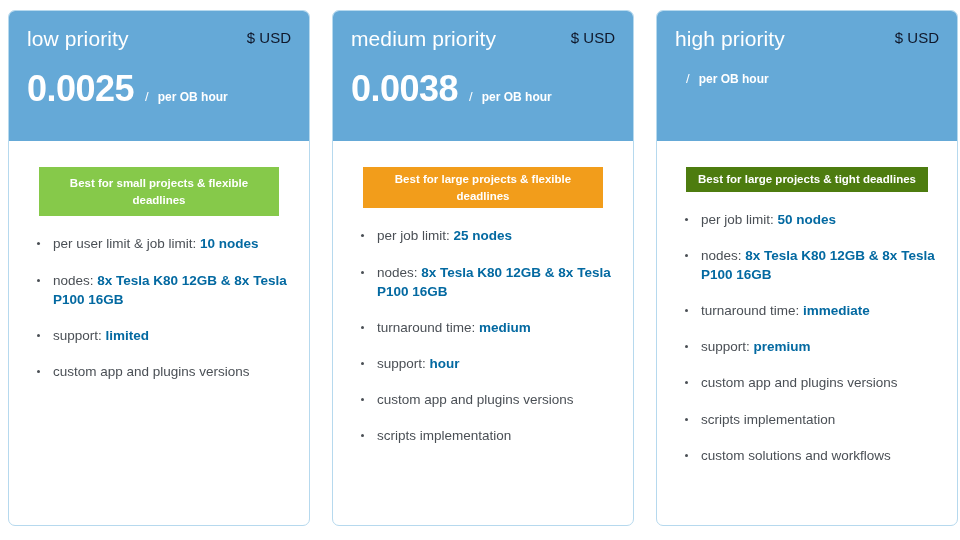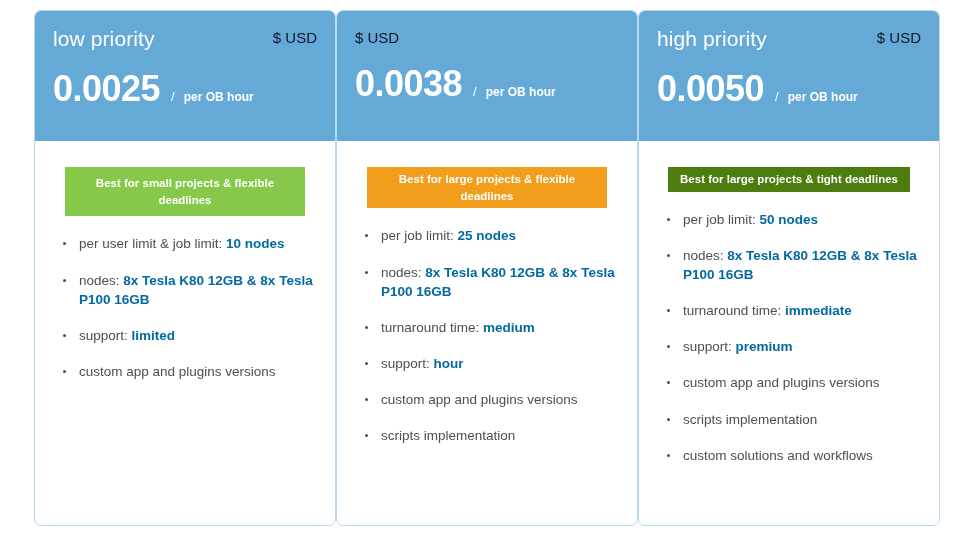--- a/index.html
+++ b/index.html
@@ -10,22 +10,22 @@
     background: #ffffff;
     font-family: "Liberation Sans", sans-serif;
     overflow: hidden;
   }
 
   .pricing-container {
     width: 960px;
     height: 400px;
     display: flex;
     align-items: flex-start;
-    justify-content: flex-end;
-    padding: 10px 20px 14px 8px;
+    justify-content: space-between;
+    padding: 10px 2px 14px 8px;
   }
 
   .card {
     width: 302px;
     min-height: 516px;
     background: #ffffff;
     border: 1px solid #b6d9ee;
     border-radius: 7px;
     display: flex;
     flex-direction: column;
@@ -167,20 +167,21 @@
         <li class="feature-item"><span>nodes: </span><b>8x Tesla K80 12GB &amp; 8x Tesla P100 16GB</b></li>
         <li class="feature-item"><span>support: </span><b>limited</b></li>
         <li class="feature-item"><span>custom app and plugins versions</span><b></b></li>
       </ul>
     </div>
   </div>
 
   <div class="card">
     <div class="card-header">
       <div class="header-top">
+        <div class="plan-title">medium priority</div>
         <div class="currency">$ USD</div>
       </div>
       <div class="price-row">
         <span class="price-value">0.0038</span>
         <span class="price-slash">/</span>
         <span class="price-unit">per OB hour</span>
       </div>
     </div>
     <div class="card-body">
       <div class="badge orange">Best for large projects &amp; flexible deadlines</div>
@@ -195,21 +196,20 @@
     </div>
   </div>
 
   <div class="card">
     <div class="card-header">
       <div class="header-top">
         <div class="plan-title">high priority</div>
         <div class="currency">$ USD</div>
       </div>
       <div class="price-row">
-        <span class="price-value">0.0050</span>
         <span class="price-slash">/</span>
         <span class="price-unit">per OB hour</span>
       </div>
     </div>
     <div class="card-body">
       <div class="badge red">Best for large projects &amp; tight deadlines</div>
       <ul class="feature-list">
         <li class="feature-item"><span>per job limit: </span><b>50 nodes</b></li>
         <li class="feature-item"><span>nodes: </span><b>8x Tesla K80 12GB &amp; 8x Tesla P100 16GB</b></li>
         <li class="feature-item"><span>turnaround time: </span><b>immediate</b></li>

